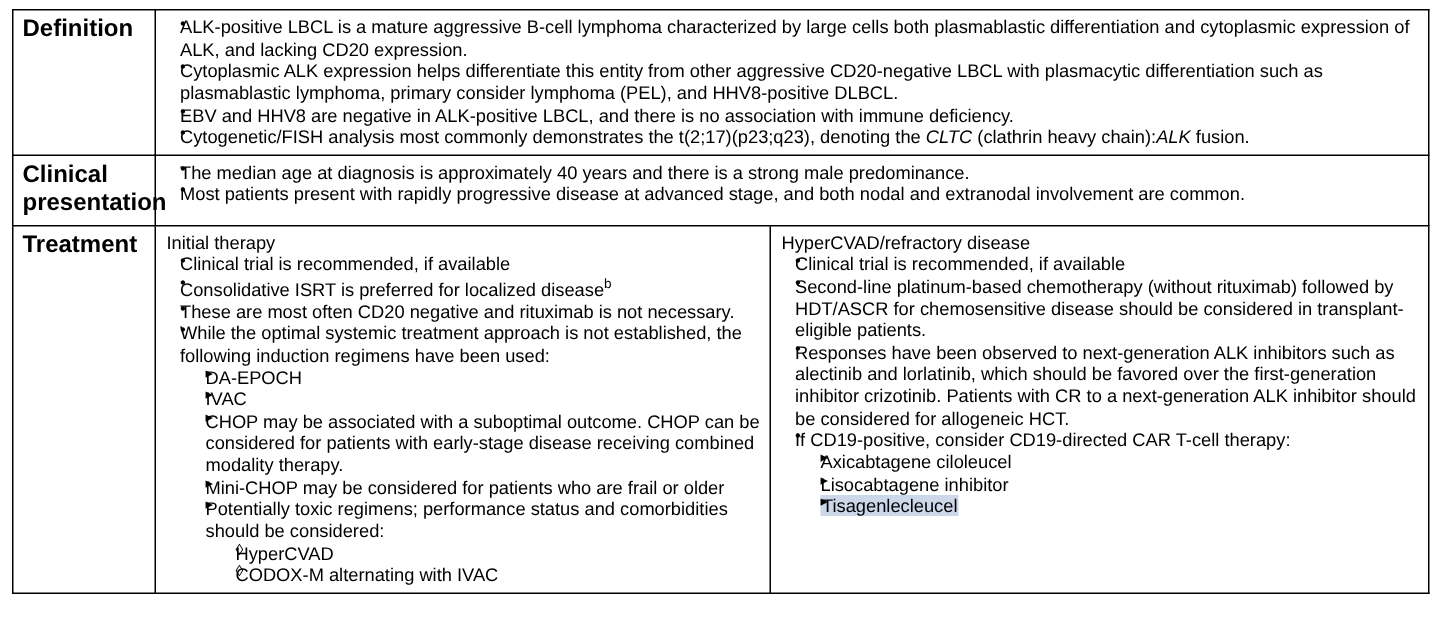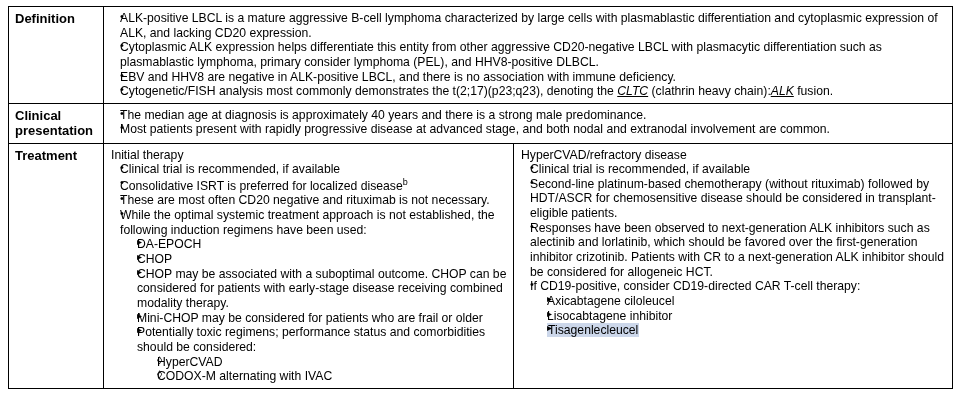--- a/index.html
+++ b/index.html
@@ -40,21 +40,21 @@
     padding: 6px 4px 6px 4px !important;
   }
   .title-cell sup {
     font-size: 9px;
     vertical-align: super;
     font-weight: bold;
   }
   .row-label {
     width: 95px;
     font-weight: bold;
-    font-size: 13px;
+    font-size: 16px;
     padding: 4px 4px 4px 6px !important;
     line-height: 1.18;
   }
   .content-cell {
     font-size: 12.2px;
     line-height: 1.2;
     padding: 4px 5px 4px 5px !important;
   }
   .treat-left {
     width: 410px;
@@ -112,21 +112,20 @@
     display: block;
     position: relative;
   }
   li.highlighted > .txt > .hl {
     background: #ccd7ea;
     padding: 0 1px;
     margin-top: 36px;
   }
   .txt i, .txt em {
     font-style: italic;
-    text-decoration: underline;
   }
   sup.fn {
     font-size: 9px;
     vertical-align: super;
   }
 </style>
 </head>
 <body>
 
 <div class="page">
@@ -135,21 +134,21 @@
       <col style="width:95px">
       <col style="width:410px">
       <col style="width:439px">
     </colgroup>
     <tbody>
       <tr>
         <td class="row-label">Definition</td>
         <td class="content-cell" colspan="2">
           <ul class="lvl1">
             <li>
-                <span class="txt">ALK-positive LBCL is a mature aggressive B-cell lymphoma characterized by large cells with plasmablastic differentiation and cytoplasmic expression of ALK, and lacking CD20 expression.</span>
+                <span class="txt">ALK-positive LBCL is a mature aggressive B-cell lymphoma characterized by large cells both plasmablastic differentiation and cytoplasmic expression of ALK, and lacking CD20 expression.</span>
               </li>
             <li>
                 <span class="txt">Cytoplasmic ALK expression helps differentiate this entity from other aggressive CD20-negative LBCL with plasmacytic differentiation such as plasmablastic lymphoma, primary consider lymphoma (PEL), and HHV8-positive DLBCL.</span>
               </li>
             <li>
                 <span class="txt">EBV and HHV8 are negative in ALK-positive LBCL, and there is no association with immune deficiency.</span>
               </li>
             <li>
                 <span class="txt"><span>Cytogenetic/FISH analysis most commonly demonstrates the t(2;17)(p23;q23), denoting the <i>CLTC</i> (clathrin heavy chain):<i>ALK</i> fusion.</span></span>
               </li>
@@ -183,21 +182,21 @@
             <li>
                 <span class="txt">These are most often CD20 negative and rituximab is not necessary.</span>
               </li>
             <li>
               <span class="txt">While the optimal systemic treatment approach is not established, the following induction regimens have been used:</span>
               <ul class="lvl2">
                 <li>
                     <span class="txt">DA-EPOCH</span>
                   </li>
                 <li>
-                    <span class="txt">CHOP</span>
+                    <span class="txt">IVAC</span>
                   </li>
                 <li>
                     <span class="txt">CHOP may be associated with a suboptimal outcome. CHOP can be considered for patients with early-stage disease receiving combined modality therapy.</span>
                   </li>
                 <li>
                     <span class="txt">Mini-CHOP may be considered for patients who are frail or older</span>
                   </li>
                 <li>
                   <span class="txt">Potentially toxic regimens; performance status and comorbidities should be considered:</span>
                   <ul class="lvl3">

